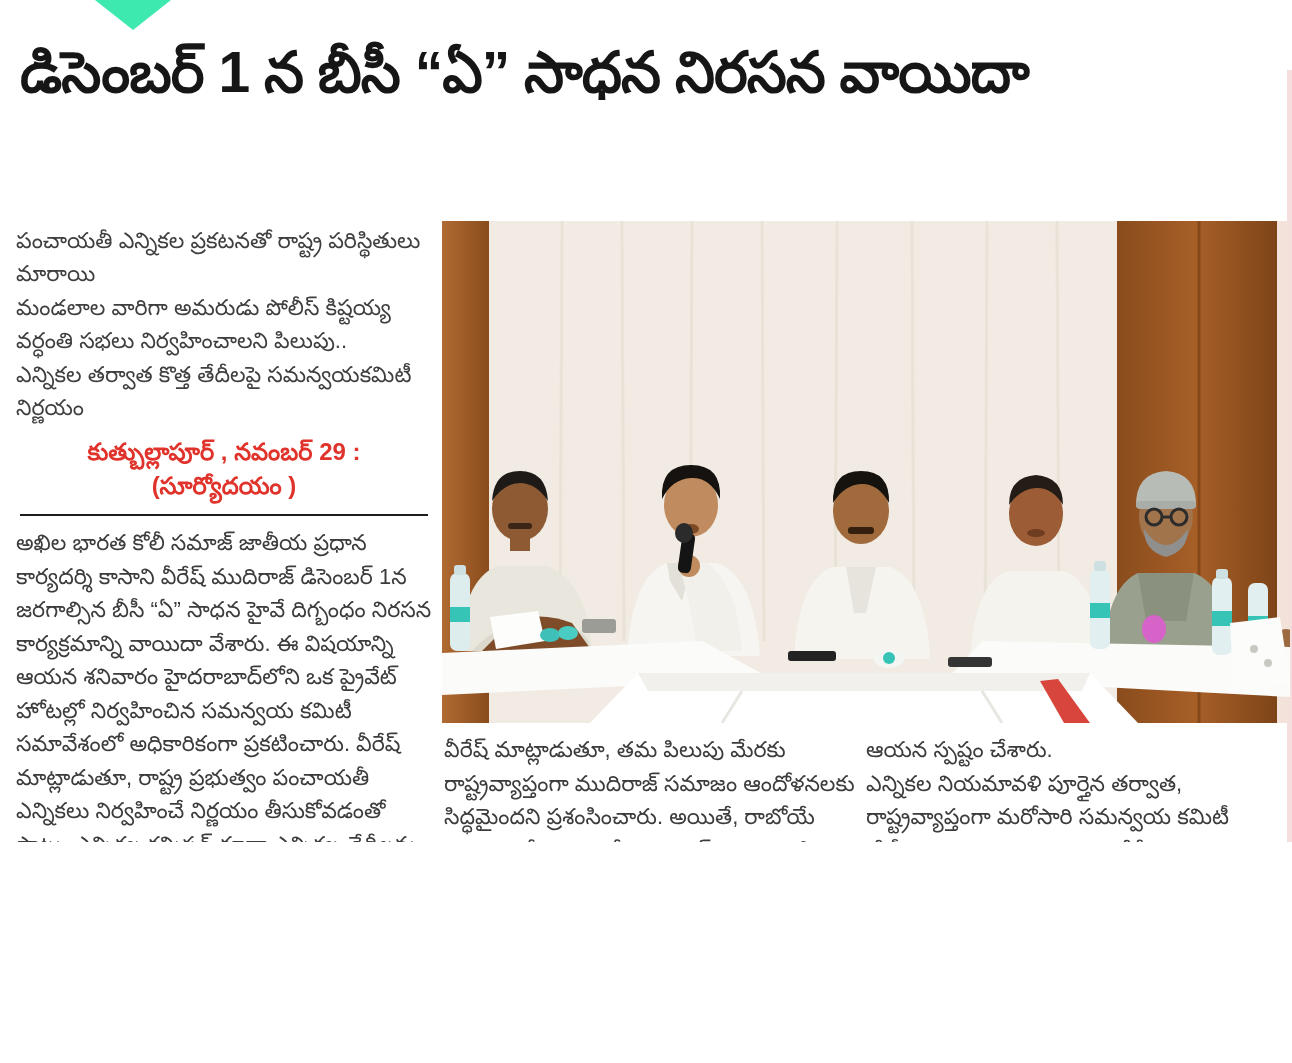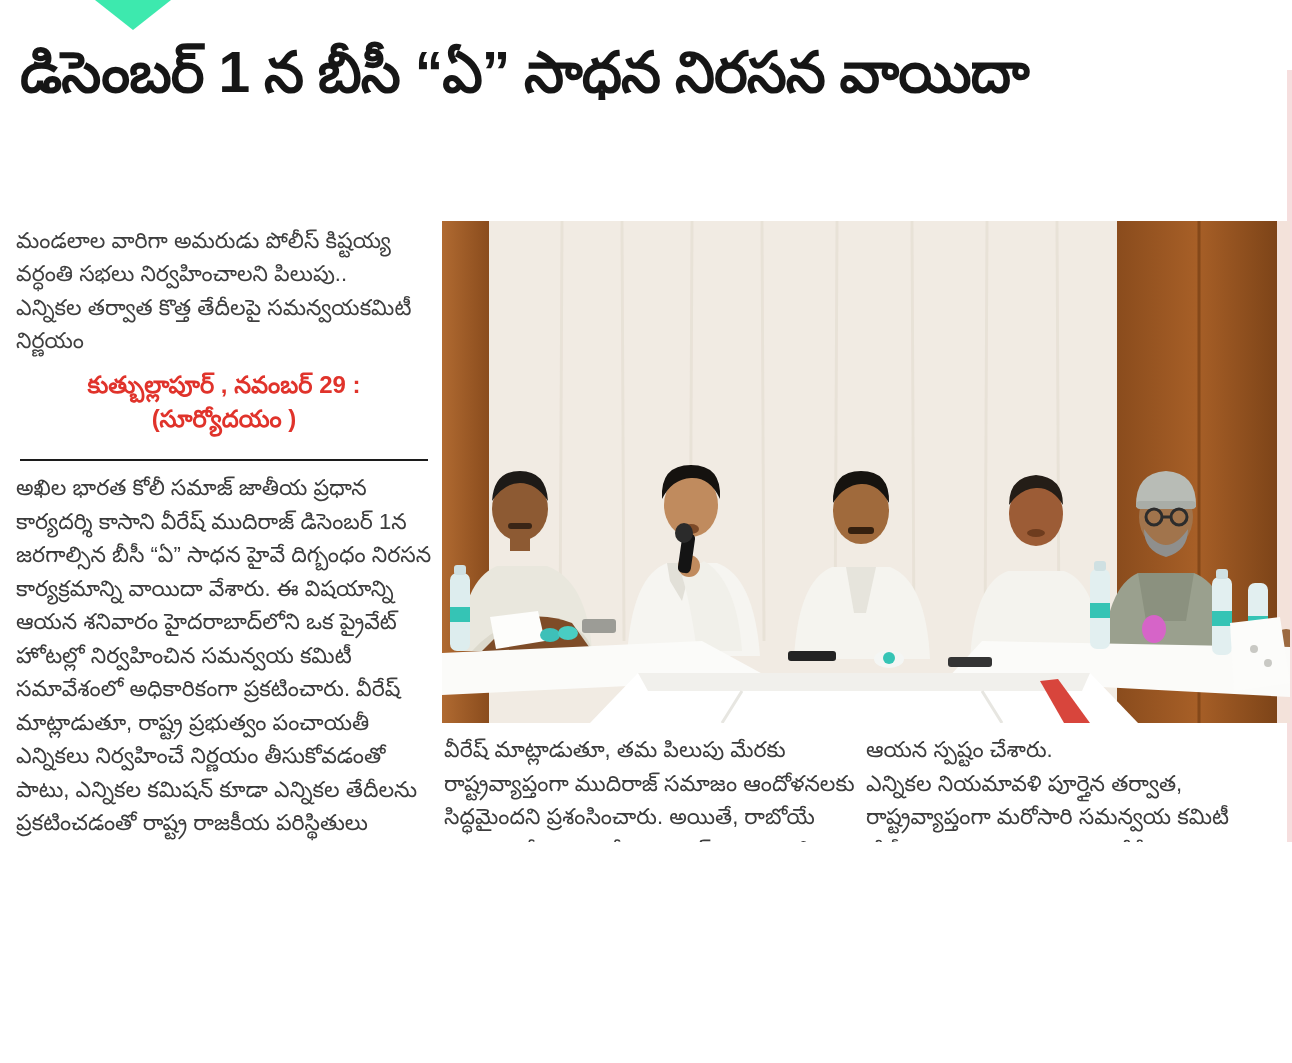--- a/index.html
+++ b/index.html
@@ -18,21 +18,21 @@
     position:absolute;left:20px;top:30px;width:1255px;margin:0;
     font-size:57px;line-height:85px;font-weight:900;color:#161616;
     letter-spacing:-1px;
   }
   .headline .hl2{display:block;padding-left:18px;}
   
   .left-col{position:absolute;left:16px;top:224px;width:416px;}
   .summary p{margin:0 0 1px 0;font-size:22px;line-height:33px;color:#3f3f3f;}
   .dateline{
     margin:14px 4px 10px 4px;text-align:center;font-size:24px;font-weight:bold;
-    color:#e0332b;border-bottom:2px solid #1c1c1c;padding-bottom:20px;
+    color:#e0332b;border-bottom:2px solid #1c1c1c;padding-bottom:8px;
   }
   .body-text{margin:0;font-size:22px;line-height:33.5px;color:#3c3c3c;text-align:left;}
   
   .photo{
     position:absolute;left:442px;top:221px;width:848px;height:502px;overflow:hidden;
     background:#f2ece4;
   }
   .photo svg{display:block;}
   
   .edge-strip{position:absolute;right:0;top:70px;width:5px;height:993px;background:#f6dede;}
@@ -49,20 +49,21 @@
 
   <div class="mint-triangle"></div>
   <div class="edge-strip"></div>
 
   <h1 class="headline">
     <span class="hl1">డిసెంబర్ 1 న బీసీ “ఏ” సాధన నిరసన వాయిదా</span>
   </h1>
 
   <div class="left-col">
     <div class="summary">
+      <p>పంచాయతీ ఎన్నికల ప్రకటనతో రాష్ట్ర పరిస్థితులు మారాయి</p>
       <p>మండలాల వారిగా అమరుడు పోలీస్ కిష్టయ్య వర్ధంతి  సభలు నిర్వహించాలని పిలుపు..</p>
       <p>ఎన్నికల తర్వాత కొత్త తేదీలపై సమన్వయకమిటీ నిర్ణయం</p>
     </div>
     <div class="dateline">కుత్బుల్లాపూర్ , నవంబర్ 29 :  (సూర్యోదయం )</div>
     <p class="body-text">అఖిల భారత కోలీ సమాజ్ జాతీయ ప్రధాన కార్యదర్శి కాసాని వీరేష్ ముదిరాజ్ డిసెంబర్ 1న జరగాల్సిన బీసీ “ఏ” సాధన హైవే దిగ్బంధం నిరసన కార్యక్రమాన్ని వాయిదా వేశారు. ఈ విషయాన్ని ఆయన శనివారం హైదరాబాద్‌లోని ఒక ప్రైవేట్ హోటల్లో నిర్వహించిన సమన్వయ కమిటీ సమావేశంలో అధికారికంగా ప్రకటించారు. వీరేష్ మాట్లాడుతూ, రాష్ట్ర ప్రభుత్వం పంచాయతీ ఎన్నికలు నిర్వహించే నిర్ణయం తీసుకోవడంతో పాటు, ఎన్నికల కమిషన్ కూడా ఎన్నికల తేదీలను ప్రకటించడంతో రాష్ట్ర రాజకీయ పరిస్థితులు ఒక్కసారిగా మారిపోయాయని పేర్కొన్నారు. ఈ నేపథ్యంలో నిరసన కార్యక్రమాలు నిర్వహించేందుకు అడ్డంకులు తలెత్తినందున “డిసెంబర్ 1న ఆదిలాబాద్ నుంచి అలంపూర్ వరకు చేపట్టాల్సిన హైవే దిగ్బంధం , ఇతర ఆందోళనలను వాయిదా వేయడం తప్పనిసరి అయింది” అని తెలిపారు.</p>
 
   </div>
 
   <div class="photo">
     <svg width="848" height="502" viewBox="0 0 848 502" xmlns="http://www.w3.org/2000/svg">

